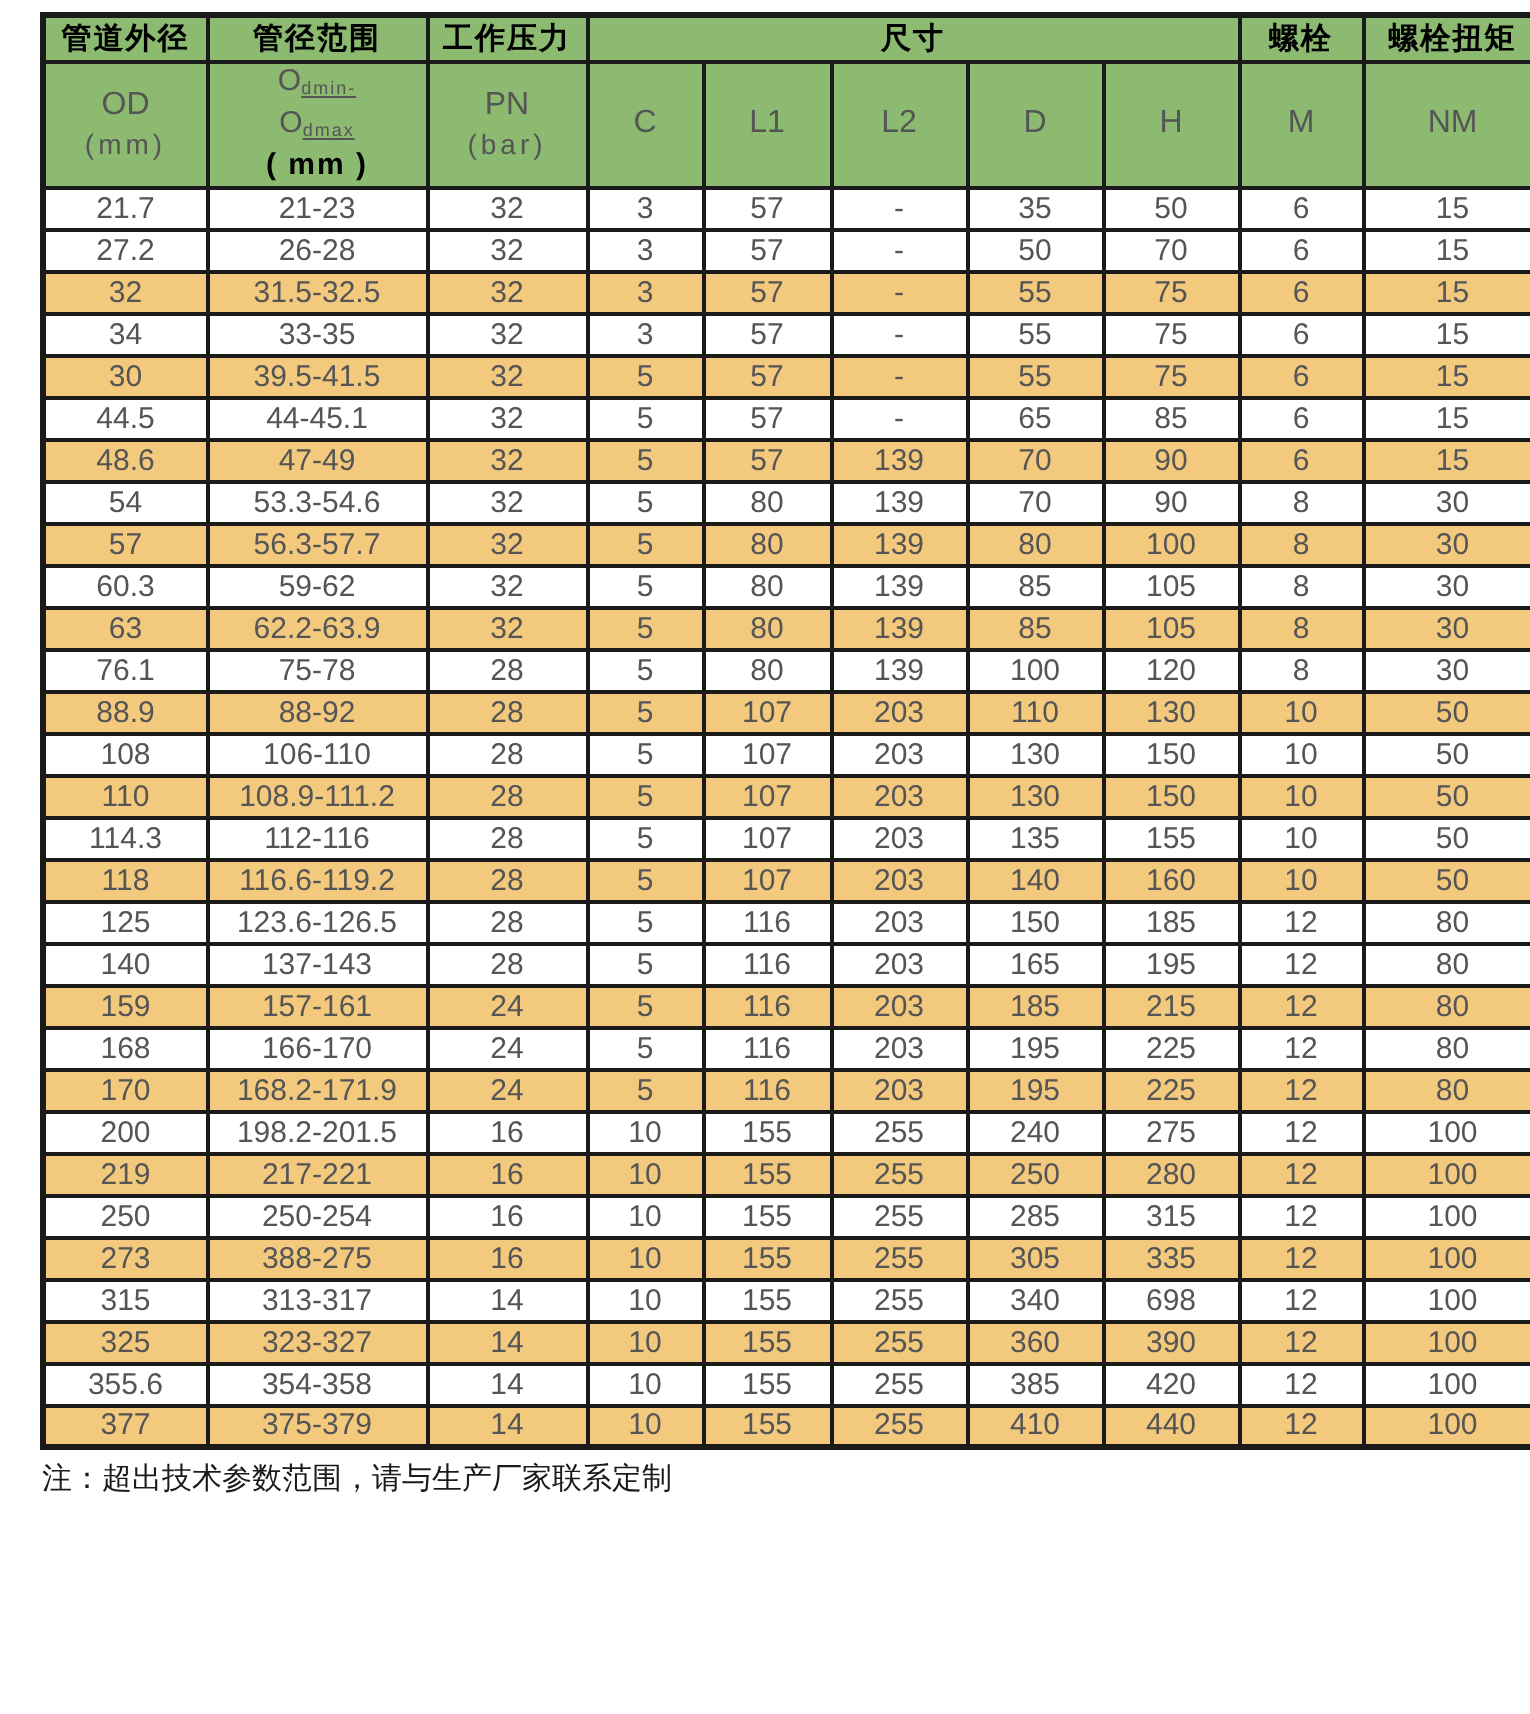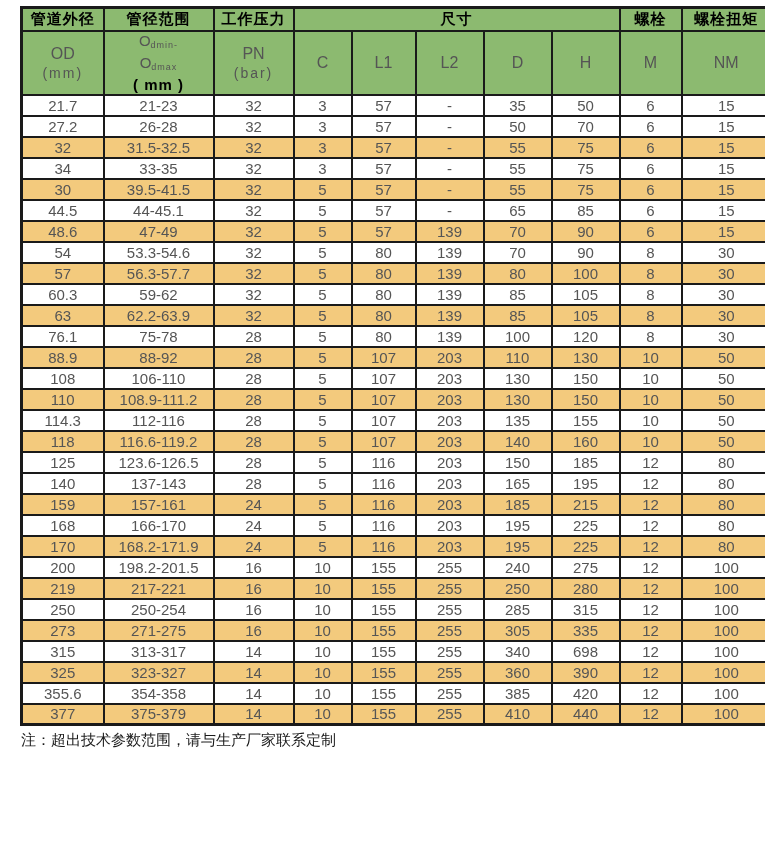--- a/index.html
+++ b/index.html
@@ -42,20 +42,21 @@
   .unit {
     font-size: 14px;
     letter-spacing: 2px;
     margin-top: 2px;
   }
   .range-line { line-height: 17px; font-size: 15px; }
   .range-line sub {
     font-size: 9px;
     letter-spacing: 1px;
     vertical-align: -2px;
+    text-decoration: underline;
   }
   .unit-bold {
     font-size: 15px;
     font-weight: bold;
     color: var(--header-text, #000000);
     letter-spacing: 1px;
     line-height: 18px;
     text-align: center;
   }
 
@@ -422,21 +423,21 @@
           <td>10</td>
           <td>155</td>
           <td>255</td>
           <td>285</td>
           <td>315</td>
           <td>12</td>
           <td>100</td>
         </tr>
         <tr class="alt">
           <td>273</td>
-          <td>271-275</td>
+          <td>388-275</td>
           <td>16</td>
           <td>10</td>
           <td>155</td>
           <td>255</td>
           <td>305</td>
           <td>335</td>
           <td>12</td>
           <td>100</td>
         </tr>
         <tr>

